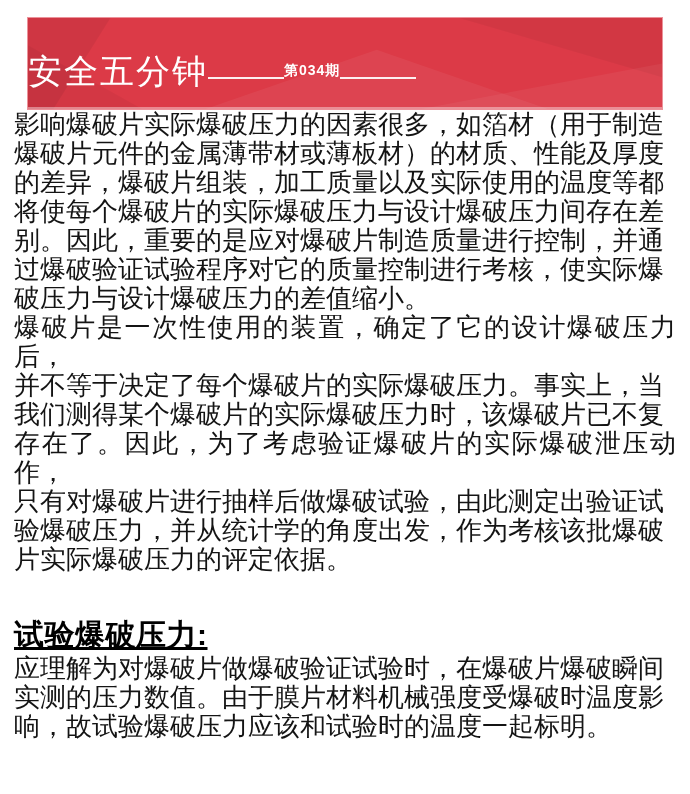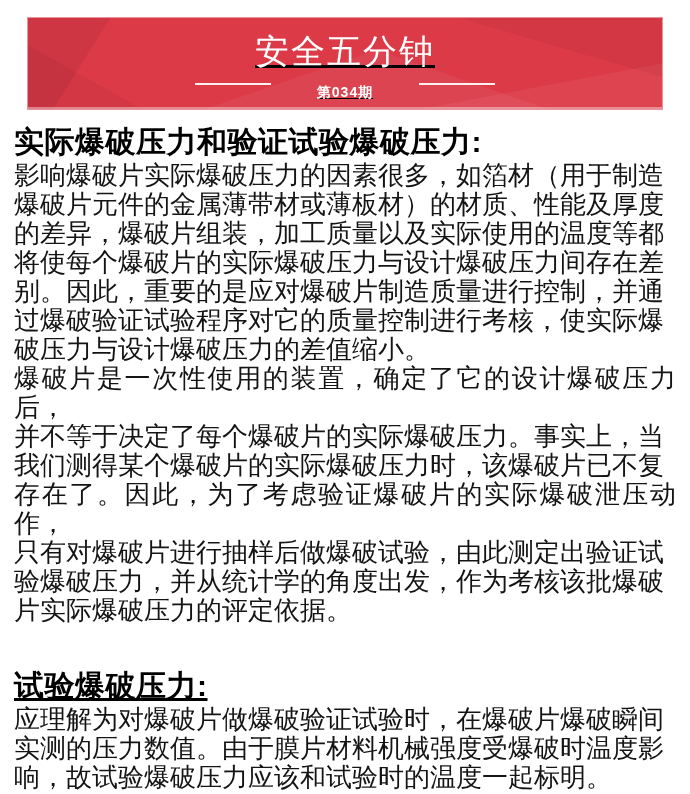--- a/index.html
+++ b/index.html
@@ -16,24 +16,22 @@
 
   
   .banner {
     position: relative;
     margin: 17px 27px 0;
     height: 93px;
     box-sizing: border-box;
     background: #dc3a47;
     border: 1px solid rgba(255,255,255,0.45);
     display: flex;
-    flex-direction: column;
     align-items: center;
     overflow: hidden;
-    text-decoration: underline;
   }
   .banner::after {
     content: "";
     position: absolute;
     bottom: 0; left: 0; right: 0;
     height: 2px;
     background: rgba(255,255,255,0.4);
   }
   .facet { position: absolute; inset: 0; pointer-events: none; }
   .facet-left-dark   { background: rgba(0,0,0,0.055); clip-path: polygon(0 0, 13% 0, 4% 100%, 0 100%); }
@@ -48,22 +46,21 @@
     font-family: "Liberation Serif", "DejaVu Serif", serif;
     font-size: 34px;
     line-height: 36px;
     letter-spacing: 2px;
     color: #ffffff;
     z-index: 2;
   }
   .issue-row {
     position: relative;
     display: flex;
-    align-items: flex-start;
-    gap: 46px;
+    align-items: flex-end;
     margin-top: 13px;
     z-index: 2;
   }
   .issue-line {
     width: 76px;
     height: 2px;
     background: rgba(255,255,255,0.92);
   }
   .issue-text {
     font-size: 14px;
@@ -116,21 +113,20 @@
 
     <div class="issue-row">
       <span class="issue-line"></span>
       <span class="issue-text">第034期</span>
       <span class="issue-line"></span>
     </div>
   </div>
 
   <div class="content">
 
-    <h1 class="heading">实际爆破压力和验证试验爆破压力:</h1>
 
     <div class="para">影响爆破片实际爆破压力的因素很多，如箔材（用于制造
 爆破片元件的金属薄带材或薄板材）的材质、性能及厚度
 的差异，爆破片组装，加工质量以及实际使用的温度等都
 将使每个爆破片的实际爆破压力与设计爆破压力间存在差
 别。因此，重要的是应对爆破片制造质量进行控制，并通
 过爆破验证试验程序对它的质量控制进行考核，使实际爆
 破压力与设计爆破压力的差值缩小。</div>
 
     <div class="para">爆破片是一次性使用的装置，确定了它的设计爆破压力后，

